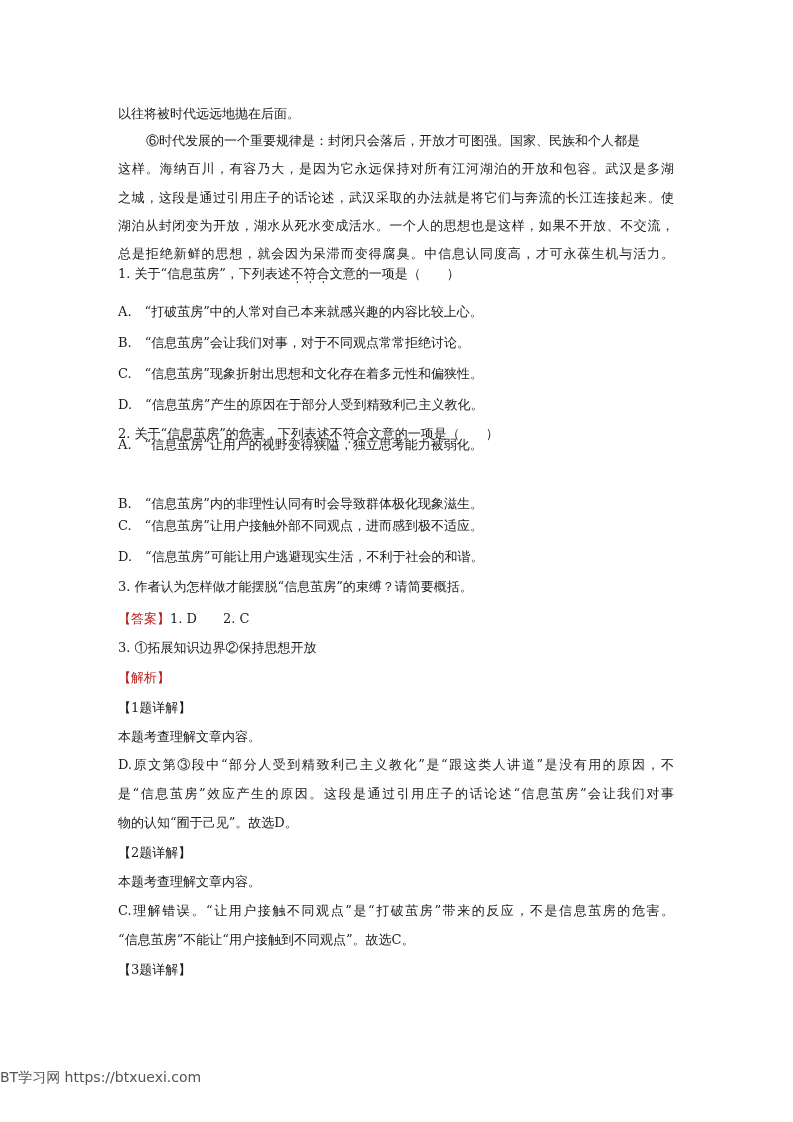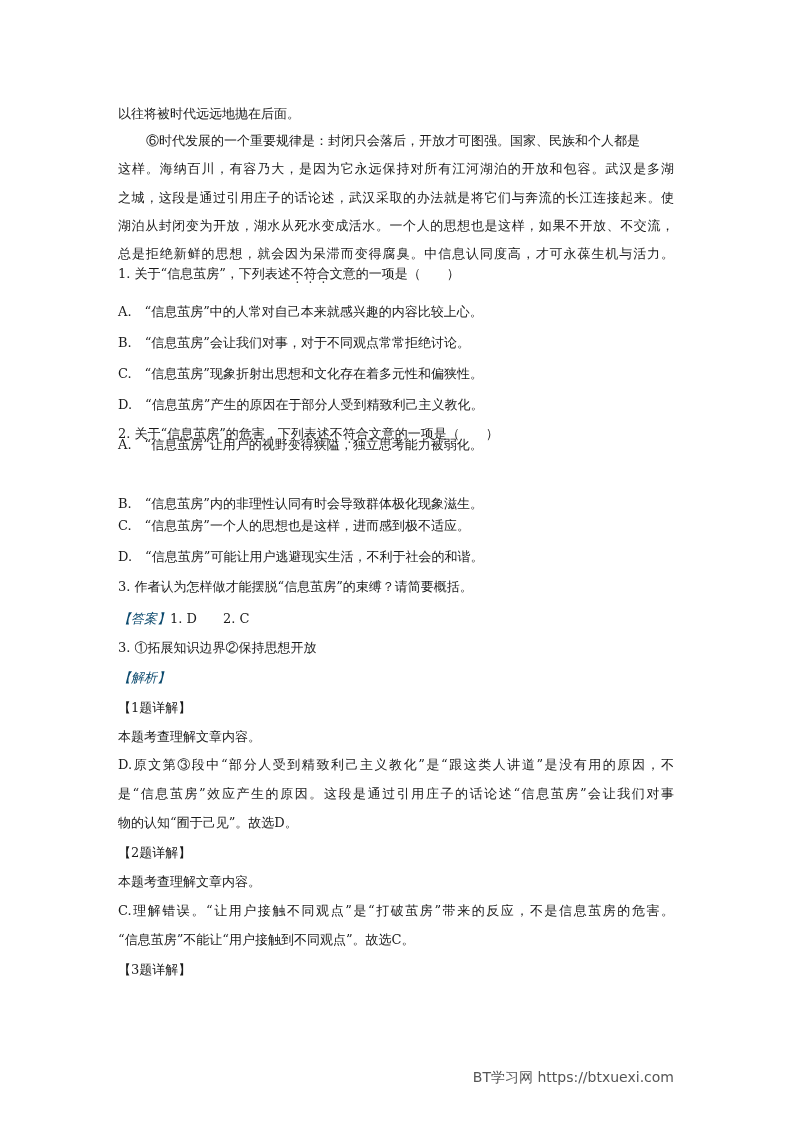--- a/index.html
+++ b/index.html
@@ -1,52 +1,52 @@
 <!DOCTYPE html>
 <html><head>
 <meta charset="utf-8">
 <style>
   html, body { margin: 0; padding: 0; background: #ffffff; }
   body { width: 793px; height: 1122px; position: relative; overflow: hidden;
          font-family: "DejaVu Serif", "Liberation Serif", serif; color: #1a1a1a; }
   .page { position: absolute; left: 118px; top: 102px; width: 556px; }
   .line { position: absolute; left: 0; white-space: nowrap; font-size: 13px; line-height: 20px; letter-spacing: 0; }
   .just { width: 556px; text-align: justify; text-align-last: justify; }
-  .blue { color: #0c4a6e; font-style: italic; }
+  .blue { color: #b91c1c; }
   .dot { position: relative; }
   .dot::after { content: "·"; position: absolute; left: 50%; transform: translateX(-50%); top: 11px; font-size: 12px; line-height: 12px; color: #333; }
-  .footer { position: absolute; top: 1069px; left: 0; width: 674px; text-align: right;
+  .footer { position: absolute; top: 1069px; left: 0; width: 674px; text-align: left;
             font-family: "DejaVu Sans", "Liberation Sans", sans-serif; font-size: 14px; color: #555; }
 </style>
 </head>
 <body>
 
 <div class="page">
 
   <div class="line" style="top:2px">以往将被时代远远地抛在后面。</div>
   <div class="line" style="top:29px; left:28px">⑥时代发展的一个重要规律是：封闭只会落后，开放才可图强。国家、民族和个人都是</div>
   <div class="line just" style="top:57px">这样。海纳百川，有容乃大，是因为它永远保持对所有江河湖泊的开放和包容。武汉是多湖</div>
   <div class="line just" style="top:86px">之城，这段是通过引用庄子的话论述，武汉采取的办法就是将它们与奔流的长江连接起来。使</div>
   <div class="line just" style="top:114px">湖泊从封闭变为开放，湖水从死水变成活水。一个人的思想也是这样，如果不开放、不交流，</div>
   <div class="line just" style="top:142px">总是拒绝新鲜的思想，就会因为呆滞而变得腐臭。中信息认同度高，才可永葆生机与活力。</div>
 
   <div class="line" style="top:162px">
     <span>1. 关于“信息茧房”，下列表述</span><span class="dot">不</span><span class="dot">符</span><span class="dot">合</span><span>文意的一项是（　　）</span>
   </div>
-  <div class="line" style="top:200px">A.　“信息茧房”中的人常对自己本来就感兴趣的内容比较上心。</div>
+  <div class="line" style="top:200px">A.　“打破茧房”中的人常对自己本来就感兴趣的内容比较上心。</div>
   <div class="line" style="top:231px">B.　“信息茧房”会让我们对事，对于不同观点常常拒绝讨论。</div>
   <div class="line" style="top:262px">C.　“信息茧房”现象折射出思想和文化存在着多元性和偏狭性。</div>
   <div class="line" style="top:293px">D.　“信息茧房”产生的原因在于部分人受到精致利己主义教化。</div>
 
   <div class="line" style="top:322px">
     <span>2. 关于“信息茧房”的危害，下列表述</span><span class="dot">不</span><span class="dot">符</span><span class="dot">合</span><span>文意的一项是（　　）</span>
   </div>
   <div class="line" style="top:333px">A.　“信息茧房”让用户的视野变得狭隘，独立思考能力被弱化。</div>
   <div class="line" style="top:392px">B.　“信息茧房”内的非理性认同有时会导致群体极化现象滋生。</div>
-  <div class="line" style="top:414px">C.　“信息茧房”一个人的思想也是这样，进而感到极不适应。</div>
+  <div class="line" style="top:414px">C.　“信息茧房”让用户接触外部不同观点，进而感到极不适应。</div>
   <div class="line" style="top:445px">D.　“信息茧房”可能让用户逃避现实生活，不利于社会的和谐。</div>
 
   <div class="line" style="top:475px">3. 作者认为怎样做才能摆脱“信息茧房”的束缚？请简要概括。</div>
 
   <div class="line" style="top:507px">
     <span class="blue">【答案】</span><span>1. D　　2. C</span>
   </div>
   <div class="line" style="top:536px">3. ①拓展知识边界②保持思想开放</div>
 
   <div class="line blue" style="top:566px">【解析】</div>

